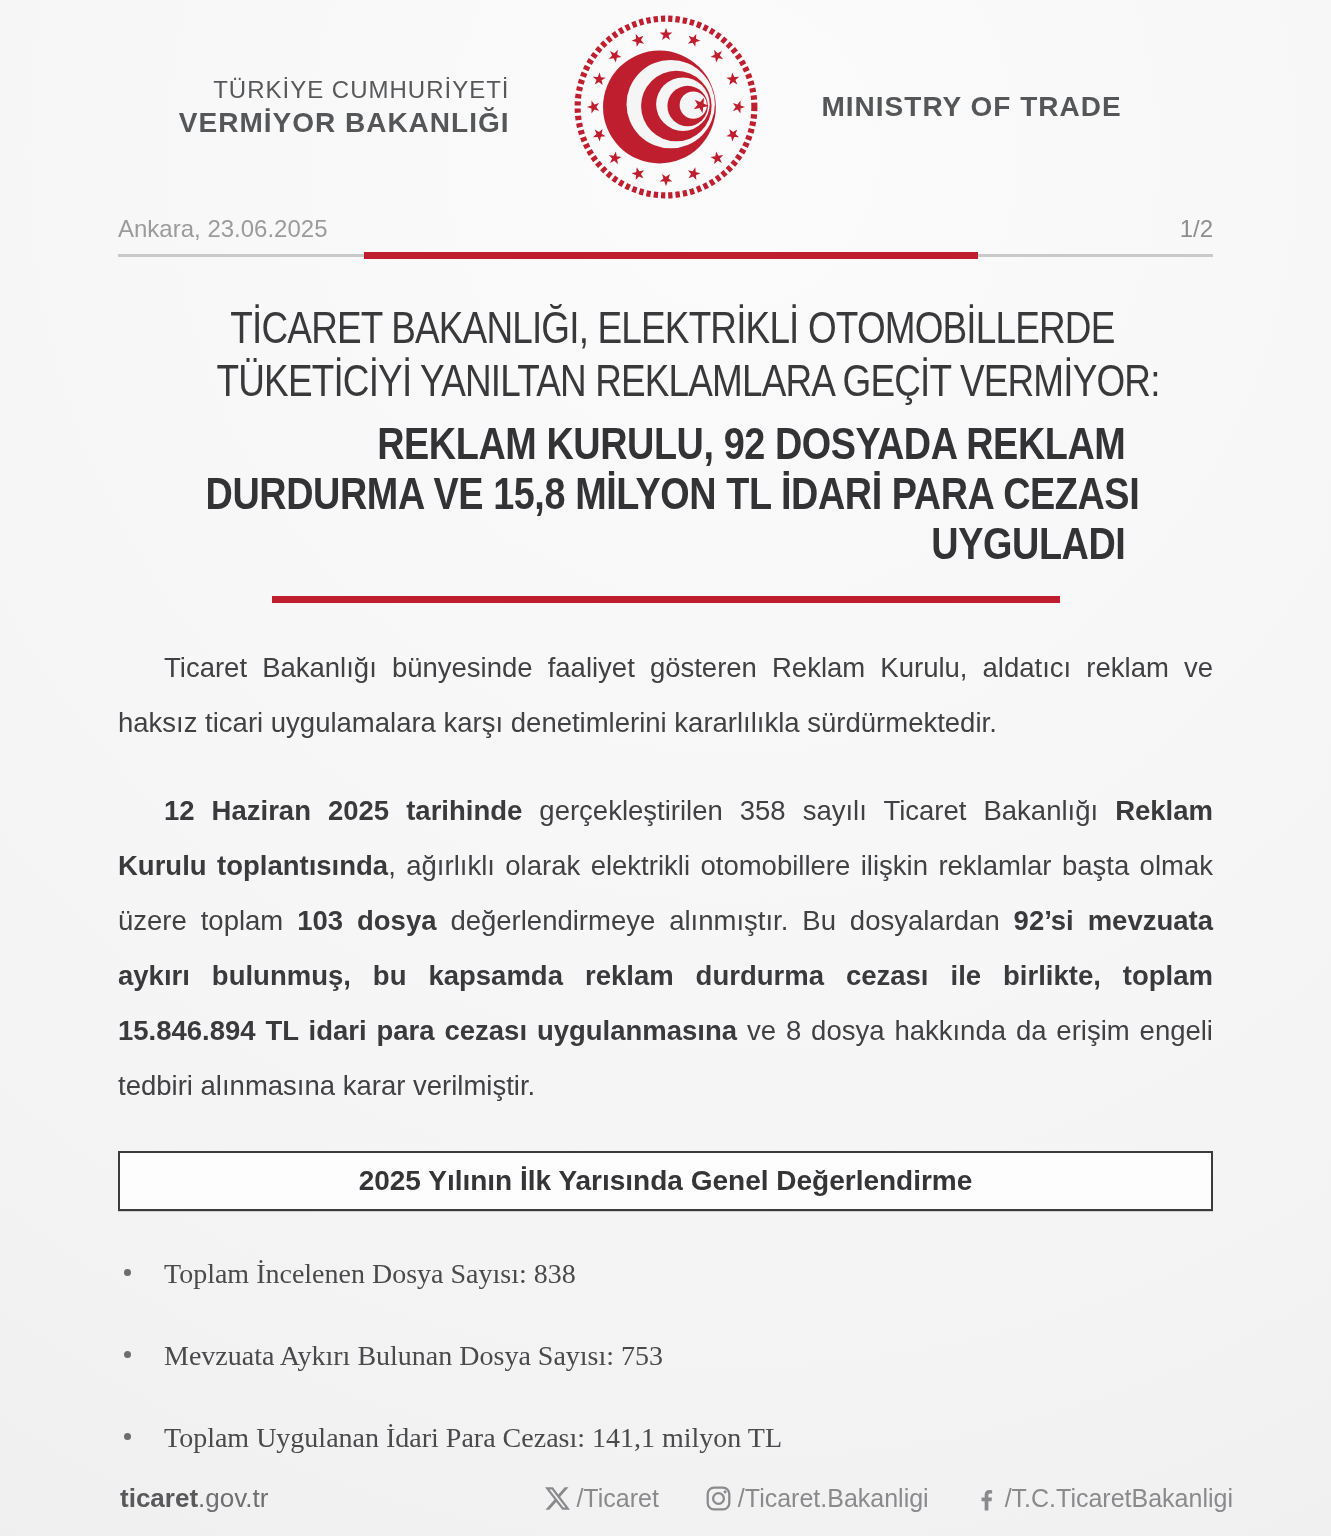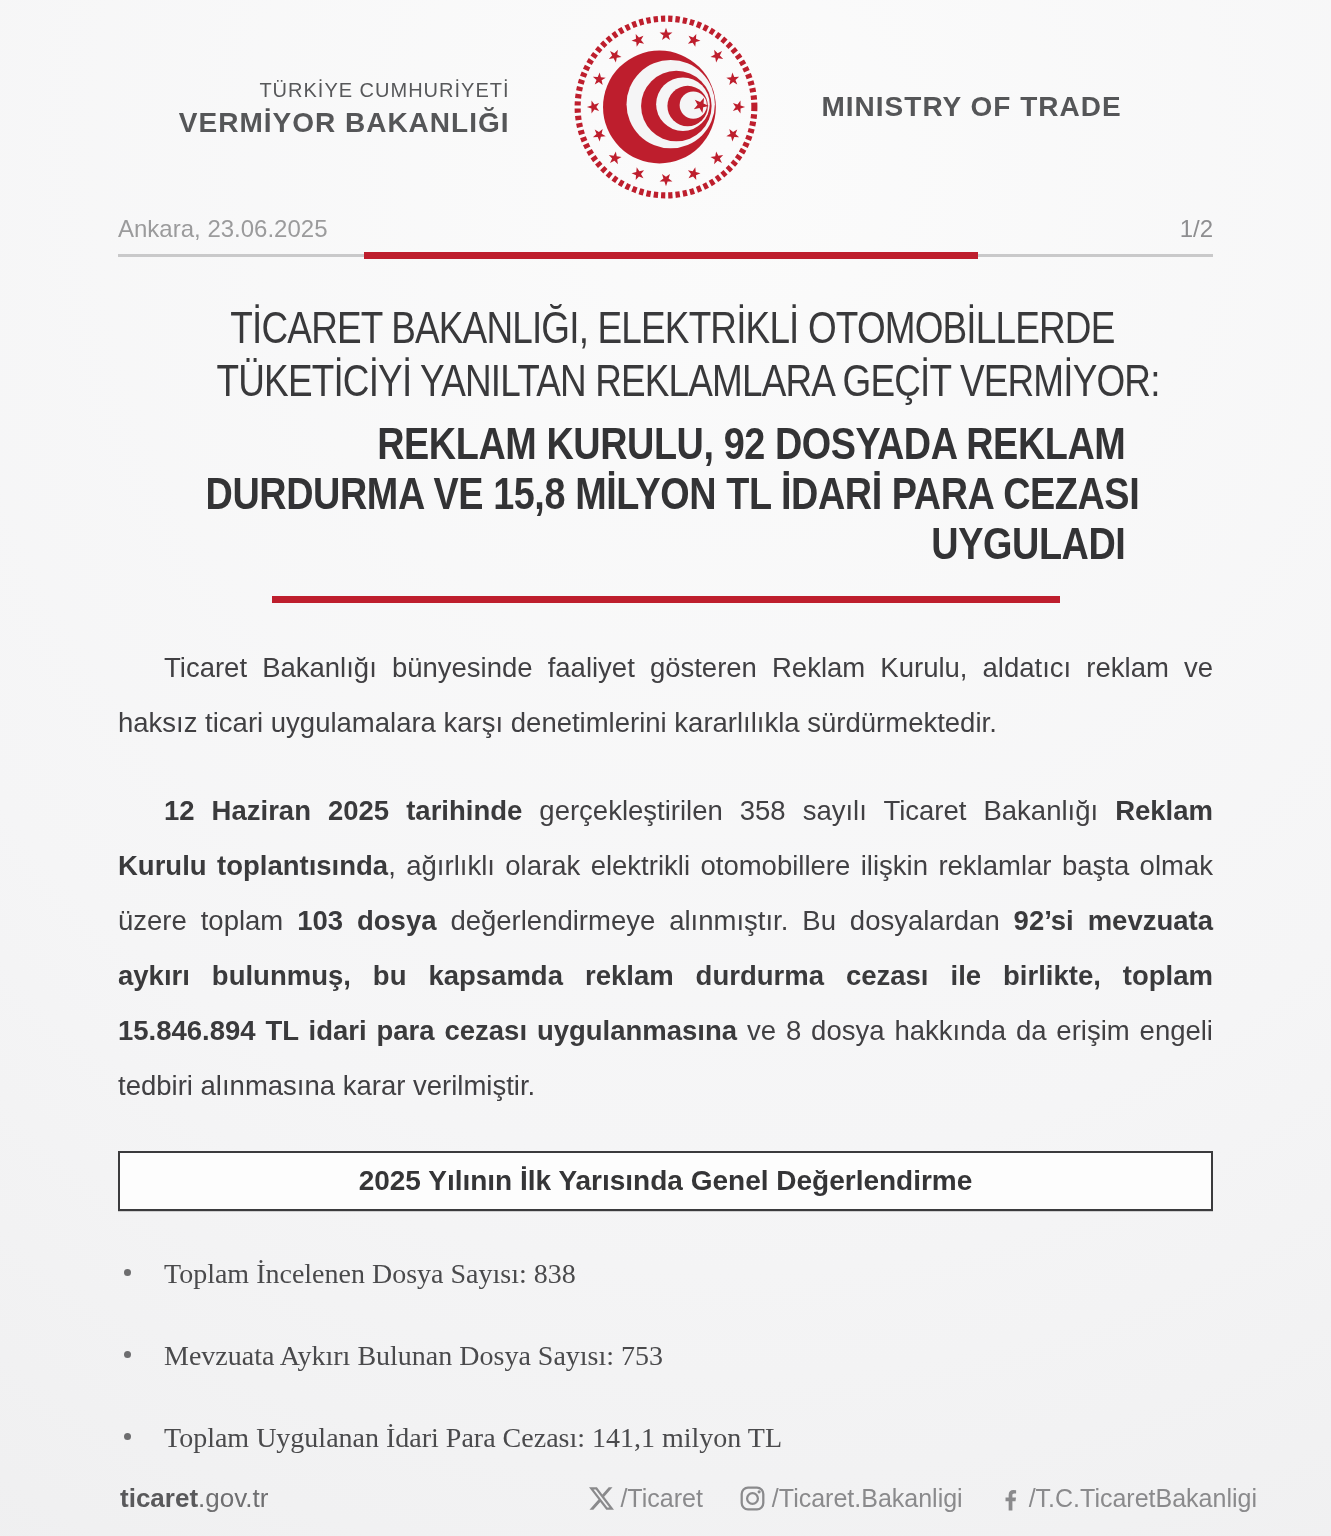--- a/index.html
+++ b/index.html
@@ -14,21 +14,21 @@
   .content{margin:0 118px;}
 
   
   .brandbar{
     display:grid;grid-template-columns:1fr auto 1fr;
     align-items:center;
     padding-top:12px;height:190px;
   }
   .brand-left{text-align:right;padding-right:62px;}
   .brand-right{text-align:left;padding-left:62px;}
-  .brand-line1{font-size:20px;font-weight:400;color:#57585a;letter-spacing:1px;line-height:32px;}
+  .brand-line1{font-size:24px;font-weight:400;color:#57585a;letter-spacing:1px;line-height:32px;}
   .brand-line2{font-size:28px;font-weight:700;color:#555658;letter-spacing:1px;line-height:34px;}
   .emblem{display:block;}
 
   
   .meta-row{display:flex;justify-content:space-between;align-items:flex-end;margin-top:13px;gap:17px;}
   .dateline{font-size:24px;color:#9b9b9c;}
   .page-number{font-size:24px;color:#8e8e90;}
   .divider{display:flex;align-items:center;margin-top:9px;height:7px;}
   .divider .seg-gray-l{width:22.5%;height:3px;background:#c9c9ca;}
   .divider .seg-red{width:56%;height:7px;background:var(--accent,#be1e2d);}
@@ -77,25 +77,25 @@
   }
   .stats li .dot{
     position:absolute;left:6px;top:22px;width:7px;height:7px;border-radius:50%;
     background:#6d6d6f;
   }
 
   
   .footer{
     position:absolute;left:0;right:0;bottom:22px;
     display:flex;align-items:center;
-    padding:0 74px 0 120px;
+    padding:0 98px 0 120px;
   }
   .site{font-size:26px;color:#6f6f71;}
   .site .b{font-weight:700;color:#59595b;}
-  .socials{margin-left:auto;display:flex;align-items:center;gap:36px;text-align:right;}
+  .socials{margin-left:auto;display:flex;align-items:center;gap:46px;text-align:right;}
   .social{display:flex;align-items:center;gap:6px;font-size:25px;color:#8a8a8c;}
   .social svg{display:block;}
 </style>
 </head>
 <body>
 
 <div class="page">
 
   <header class="brandbar">
     <div class="brand-left">

